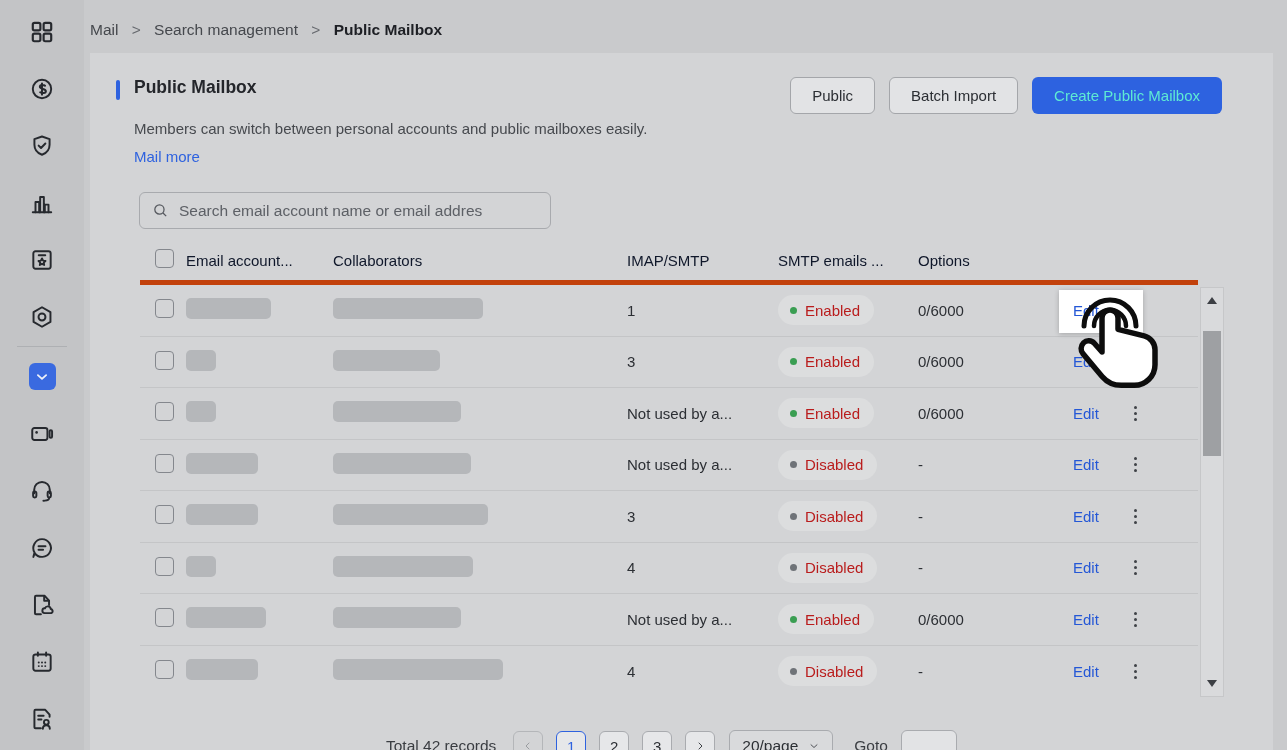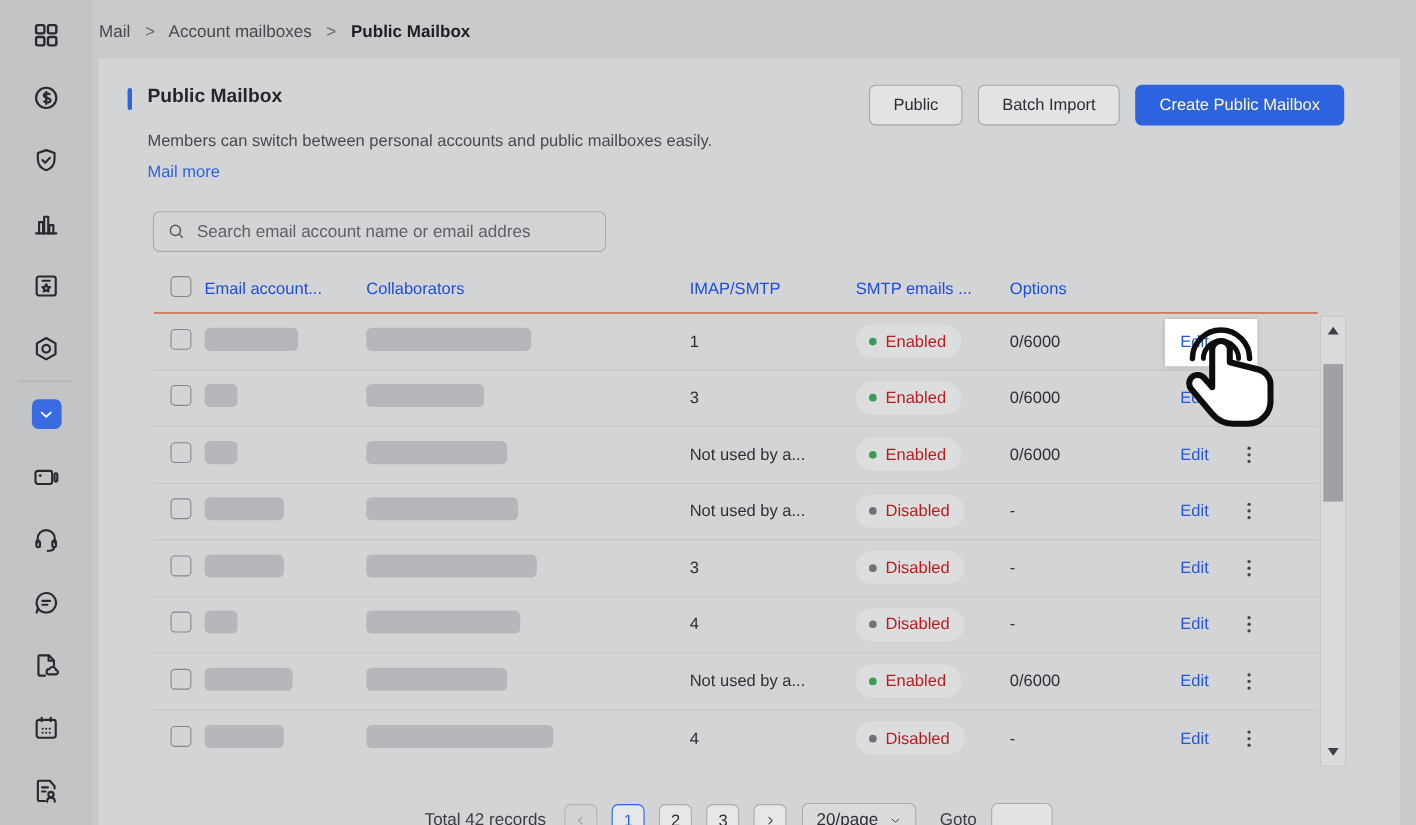--- a/index.html
+++ b/index.html
@@ -35,41 +35,41 @@
   .title-block { margin-left:14px; flex:1; }
   .page-title { font-size:17.5px; font-weight:700; color:#24262b; }
   .page-desc { margin-top:22px; font-size:15px; color:#46494e; }
   .learn-more { display:inline-block; margin-top:11px; font-size:15px; color:#2e62df; cursor:pointer; text-decoration:none; }
   .header-buttons { display:flex; gap:14px; }
   .btn {
     height:37px; padding:0 21px; font-size:15px; border-radius:6px; cursor:pointer;
     font-family:"Liberation Sans", sans-serif;
     background:#e2e3e5; border:1px solid #a4a6aa; color:#2b2e33;
   }
-  .btn.primary { background:#2d62e0; border:none; color:#fef9c3; padding:0 22px; }
+  .btn.primary { background:#2d62e0; border:none; color:#5eead4; padding:0 22px; }
   
   .search-box {
     position:absolute; left:49px; top:139px; width:412px; height:37px;
     border:1px solid #a8aaae; border-radius:6px; display:flex; align-items:center;
     padding:0 12px; background:transparent;
   }
   .search-box svg { stroke:#55585e; fill:none; stroke-width:1.8; flex:0 0 auto; }
   .search-box input {
     border:none; outline:none; background:transparent; margin-left:10px; width:100%;
     font-size:15.5px; font-family:"Liberation Sans", sans-serif; color:#2c2f34;
   }
   .search-box input::placeholder { color:#5d6066; opacity:1; }
   
   .table { position:absolute; left:50px; top:187px; width:1058px; }
   .thead, .trow {
     display:grid;
     grid-template-columns:46px 147px 294px 151px 140px 155px 125px;
     align-items:center;
   }
-  .thead { height:45px; font-size:15px; color:#1d4ed8; border-bottom:1px solid #c2410c; }
+  .thead { height:45px; font-size:15px; color:#0f172a; border-bottom:5px solid #c2410c; }
   .trow { height:51.5px; border-bottom:1px solid #c4c5c7; font-size:15px; color:#2c2f34; }
   .trow:last-child { border-bottom:none; }
   .c-check { padding-left:15px; }
   .checkbox {
     display:inline-block; width:19px; height:19px; border:1.5px solid #84878d;
     border-radius:4px; cursor:pointer;
   }
   .bar { display:inline-block; height:21px; border-radius:5px; background:#b5b7ba; }
   .pill {
     display:inline-flex; align-items:center; gap:8px; height:30px; padding:0 14px 0 12px;
@@ -221,21 +221,21 @@
       <path d="M8.5 9h5 M8.5 12.5h3"></path>
       <circle cx="16" cy="15" r="2.2"></circle>
       <path d="M12.8 21c0-2 1.4-3.3 3.2-3.3s3.2 1.3 3.2 3.3"></path>
     </svg>
   </div>
 </div>
 
 <div class="breadcrumb">
   <span>Mail</span>
   <span class="sep">&gt;</span>
-  <span>Account mailboxes</span>
+  <span>Search management</span>
   <span class="sep">&gt;</span>
   <span class="current">Public Mailbox</span>
 </div>
 
 <div class="card">
 
   <div class="page-header">
     <div class="accent-bar"></div>
     <div class="title-block">
       <div class="page-title">Public Mailbox</div>

